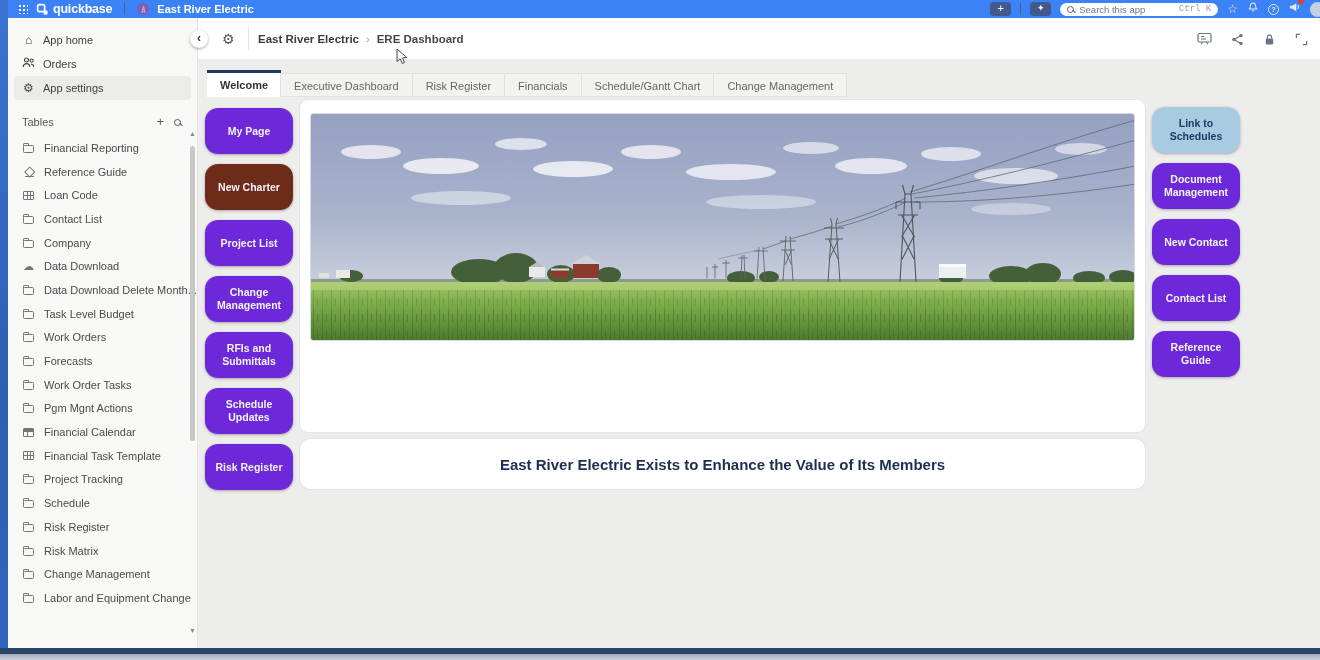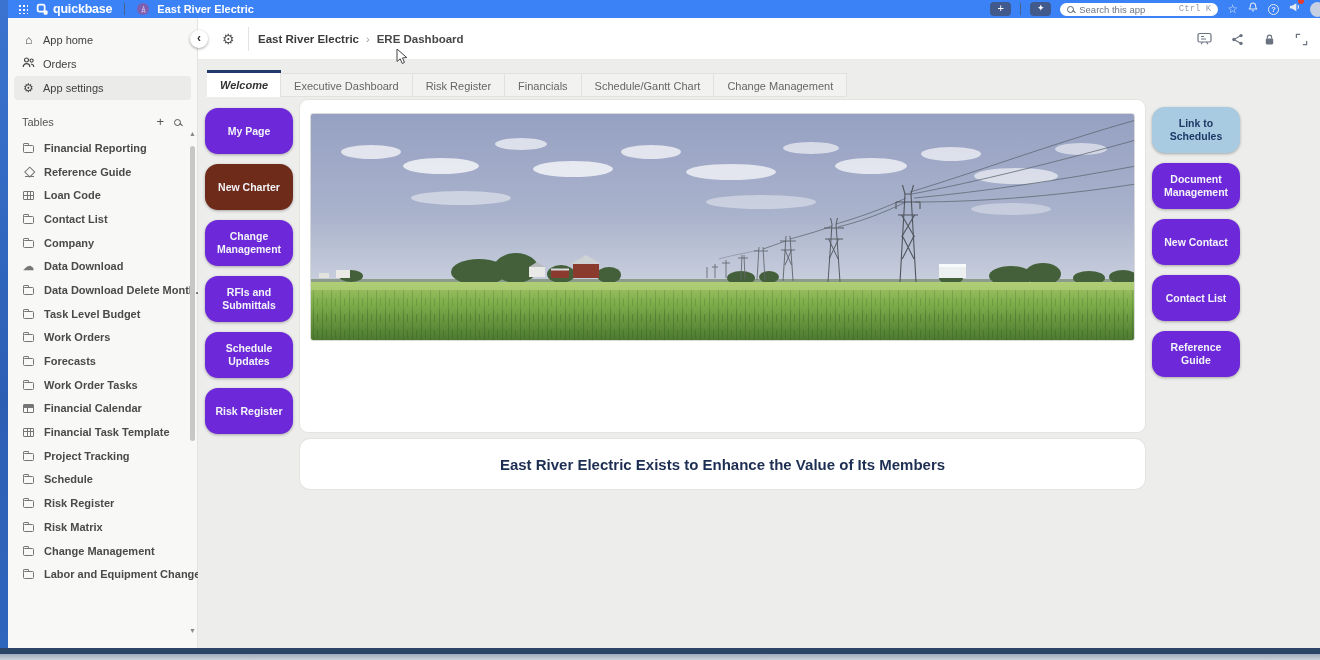--- a/index.html
+++ b/index.html
@@ -52,21 +52,21 @@
   .nav-item { display:flex; align-items:center; gap:8px; height:24px; margin:0 6px; padding-left:8px;
               font-size:11px; color:#3f3f3f; border-radius:4px; }
   .nav-item:first-child { margin-top:10px; }
   .nav-item.selected { background:#ebebe9; }
   .nav-glyph { font-size:12px; color:#444; width:13px; text-align:center; }
   .tables-head { display:flex; align-items:center; margin:12px 6px 2px 6px; padding-left:8px; height:20px; }
   .tables-title { font-size:11px; color:#555; }
   .tables-actions { margin-left:auto; display:flex; align-items:center; gap:10px; padding-right:10px; }
   .tables-add { font-size:13px; color:#555; line-height:14px; }
   .mag.dark { border-color:#555; } .mag.dark::after { background:#555; }
-  .tbl-list { margin-top:4px;font-weight:bold; }
+  .tbl-list { margin-top:4px; }
   .tbl-item { display:flex; align-items:center; gap:9px; height:23.7px; padding-left:14px;
               font-size:11px; color:#4a4a4a; white-space:nowrap; }
   .icw { width:13px; display:inline-flex; justify-content:center; flex:0 0 auto; }
   .ifolder { width:11px; height:8px; border:1.1px solid #767676; border-radius:1.5px; position:relative; margin-top:2px; }
   .ifolder::before { content:""; position:absolute; left:-1.1px; top:-3px; width:4px; height:2px;
                      border:1.1px solid #767676; border-bottom:none; border-radius:1.5px 1.5px 0 0; }
   .igrid { width:11px; height:9px; border:1.1px solid #767676; border-radius:1px;
            background:linear-gradient(#767676,#767676) 0 2.8px/11px 1px no-repeat,
                       linear-gradient(#767676,#767676) 3.2px 0/1px 9px no-repeat,
                       linear-gradient(#767676,#767676) 6.4px 0/1px 9px no-repeat; }
@@ -95,21 +95,21 @@
   .crumb-sep { color:#9a9a9a; font-size:11px; }
   .crumb-page { font-weight:600; color:#474747; }
   .tb2-icons { position:absolute; right:12px; top:0; height:42px; display:flex; align-items:center; gap:19px; }
 
   
   .content { position:absolute; left:198px; top:60px; width:1122px; height:588px; background:#ededec; }
   .tabs { position:absolute; left:9px; top:10px; display:flex; align-items:flex-end; }
   .tab { height:24px; line-height:24px; padding:0 13px; font-size:11px; color:#666;
          background:#f2f2f0; border:1px solid #e1e1df; margin-left:-1px; white-space:nowrap; }
   .tab.active { height:27px; line-height:24px; background:#fff; border:none;
-                border-top:3px solid #1f3a6a; color:#333; font-weight:bold; margin-left:0;font-style:italic; }
+                border-top:3px solid #1f3a6a; color:#333; font-weight:bold; margin-left:0; }
 
   .qcol { position:absolute; width:88px; display:flex; flex-direction:column; gap:10px; }
   .qcol.left { left:7px; top:48px; } .qcol.right { left:954px; top:47px; }
   .qbtn { width:88px; height:46px; border-radius:13px; background:#6d28d9; color:#f2f4f8;
           display:flex; align-items:center; justify-content:center; text-align:center;
           font-size:10.5px; font-weight:600; line-height:1.2; padding:0 6px;
           box-shadow:0 1px 3px rgba(0,0,0,.3); cursor:pointer; }
   .qbtn.red { background:#6f2b1a; }
   .qbtn.light { background:#a9cbe2; color:#1d3a66; }
 
@@ -263,20 +263,26 @@
           <span class="icw">
             <span class="ifolder"></span>
           </span>
           <span>Forecasts</span>
         </div>
       <div class="tbl-item">
           <span class="icw">
             <span class="ifolder"></span>
           </span>
           <span>Work Order Tasks</span>
+        </div>
+      <div class="tbl-item">
+          <span class="icw">
+            <span class="ifolder"></span>
+          </span>
+          <span>Pgm Mgnt Actions</span>
         </div>
       <div class="tbl-item">
           <span class="icw">
             <span class="ical"></span>
           </span>
           <span>Financial Calendar</span>
         </div>
       <div class="tbl-item">
           <span class="icw">
             <span class="igrid"></span>
@@ -364,20 +370,21 @@
       <span class="tab">Executive Dashboard</span>
       <span class="tab">Risk Register</span>
       <span class="tab">Financials</span>
       <span class="tab">Schedule/Gantt Chart</span>
       <span class="tab">Change Management</span>
     </div>
 
     <div class="qcol left">
       <div class="qbtn">My Page</div>
       <div class="qbtn red">New Charter</div>
+      <div class="qbtn">Project List</div>
       <div class="qbtn">Change Management</div>
       <div class="qbtn">RFIs and Submittals</div>
       <div class="qbtn">Schedule Updates</div>
       <div class="qbtn">Risk Register</div>
     </div>
 
     <div class="photo-card">
       <div class="photo">
         <svg width="825" height="228" viewBox="0 0 825 228">
           <defs>

